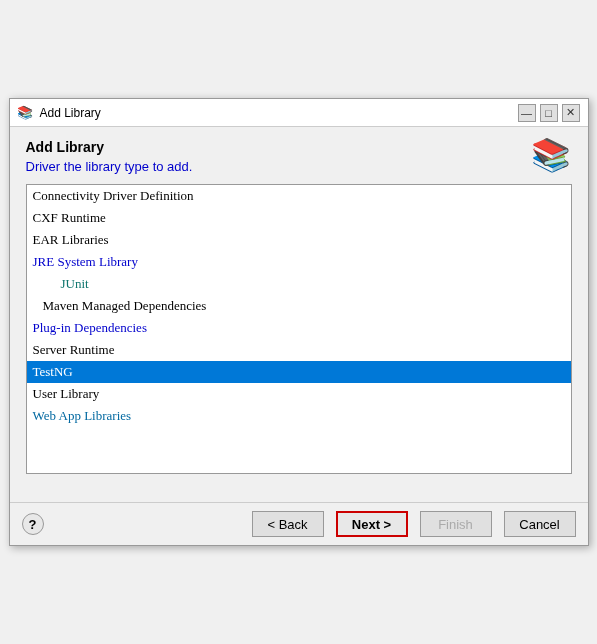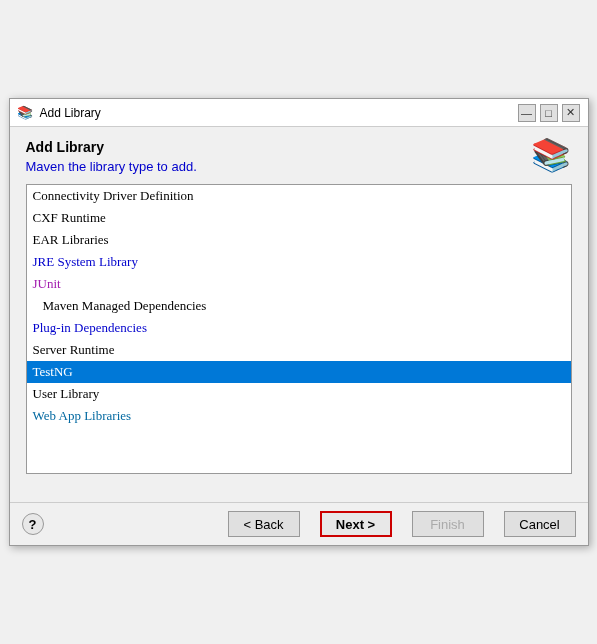--- a/index.html
+++ b/index.html
@@ -154,21 +154,21 @@
       align-items: center;
       justify-content: center;
       font-size: 13px;
       font-weight: bold;
       cursor: pointer;
       border-radius: 50%;
     }
 
     .button-group {
       display: flex;
-      gap: 20px;
+      gap: 12px;
     }
 
     .btn {
       min-width: 72px;
       height: 26px;
       padding: 0 12px;
       border: 1px solid #999;
       background: #e0e0e0;
       cursor: pointer;
       font-size: 13px;
@@ -203,31 +203,31 @@
       <div class="title-btn">—</div>
       <div class="title-btn">□</div>
       <div class="title-btn">✕</div>
     </div>
   </div>
 
   <div class="content-area">
     <div class="header-section">
       <div class="header-text">
         <h2>Add Library</h2>
-        <p>Maven the library type to add.</p>
+        <p>Driver the library type to add.</p>
       </div>
       <div class="library-icon">📚</div>
     </div>
 
     <div class="list-container">
     <div class="list-item normal-color" style="color: rgb(0, 0, 0);">Connectivity Driver Definition</div>
         <div class="list-item normal-color" style="color: rgb(0, 0, 0);">CXF Runtime</div>
         <div class="list-item normal-color" style="color: rgb(0, 0, 0);">EAR Libraries</div>
         <div class="list-item" style="color: rgb(0, 0, 204);">JRE System Library</div>
-        <div class="list-item normal-color" style="color: #a21caf;">JUnit</div>
+        <div class="list-item normal-color" style="color: #0f766e; margin-left: 28px;">JUnit</div>
         <div class="list-item normal-color" style="color: rgb(0, 0, 0); padding-left: 16px;">Maven Managed Dependencies</div>
         <div class="list-item" style="color: rgb(0, 0, 204);">Plug-in Dependencies</div>
         <div class="list-item normal-color" style="color: rgb(0, 0, 0);">Server Runtime</div>
         <div class="list-item selected">TestNG</div>
         <div class="list-item normal-color" style="color: rgb(0, 0, 0);">User Library</div>
         <div class="list-item normal-color" style="color: #0369a1;">Web App Libraries</div>
       </div>
   </div>
 
   <div class="divider-area"></div>

